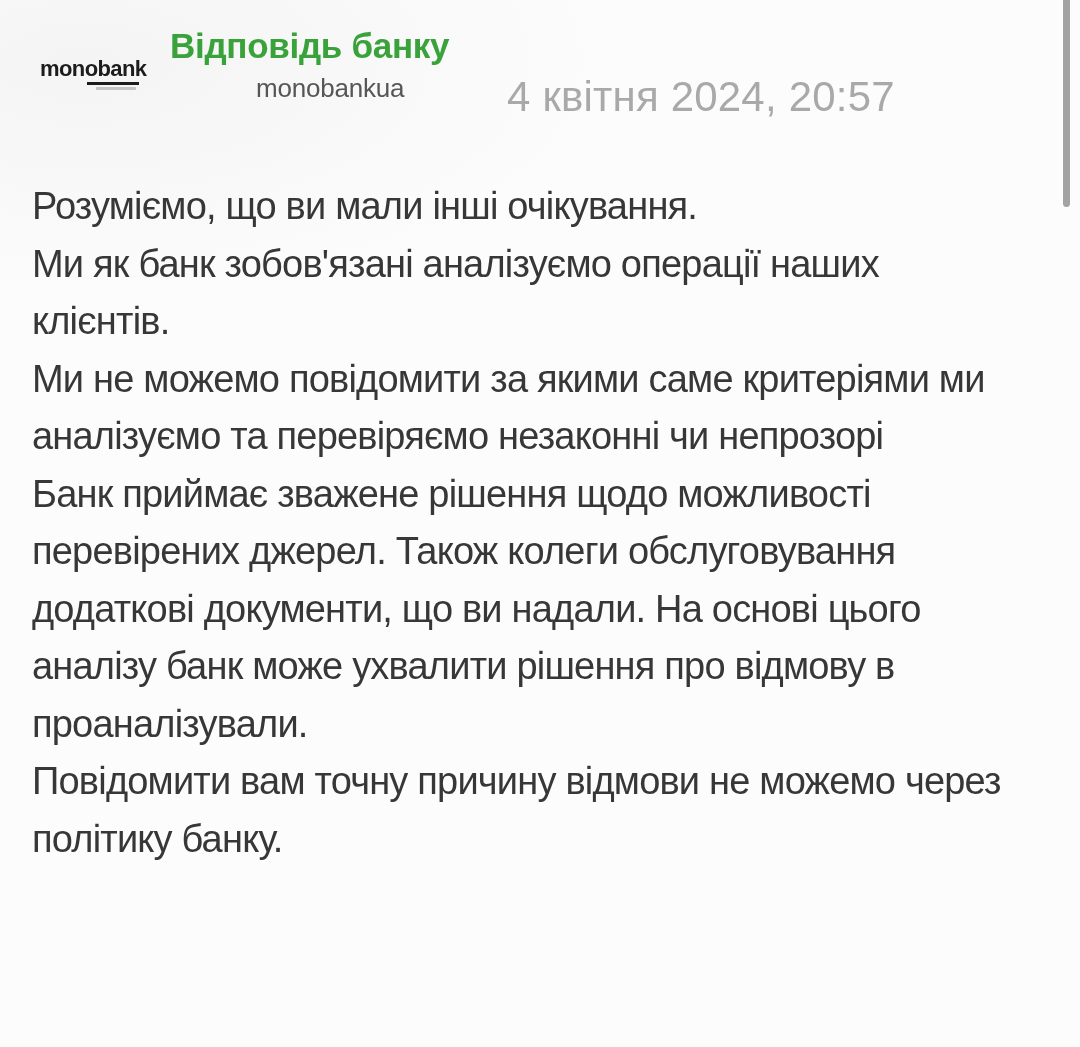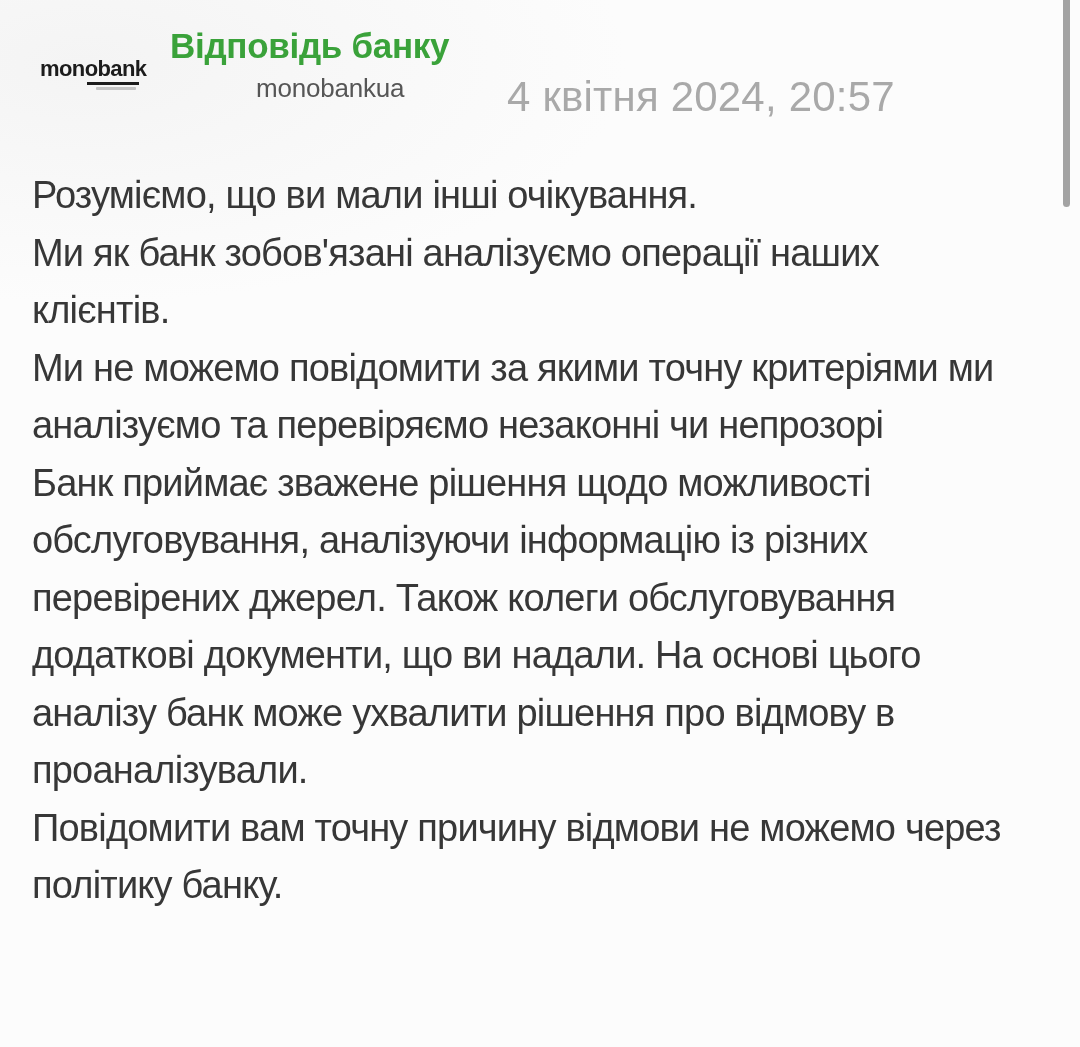--- a/index.html
+++ b/index.html
@@ -77,21 +77,21 @@
     font-size: 42px;
     color: #a9a9a9;
     letter-spacing: 0.2px;
     white-space: nowrap;
   }
 
   
   .message {
     position: absolute;
     left: 32px;
-    top: 167px;
+    top: 178px;
     right: 20px;
     color: #373737;
     font-size: 38px;
     letter-spacing: -0.8px;
     line-height: 57.5px;
   }
   .message .line {
     white-space: nowrap;
     height: 57.5px;
   }
@@ -120,24 +120,23 @@
 
   <div class="reply-title">Відповідь банку</div>
 
   <div class="byline-username">monobankua</div>
   <div class="byline-date">4 квітня 2024, 20:57</div>
 
   <div class="message">
     <div class="line">Розуміємо, що ви мали інші очікування.</div>
     <div class="line">Ми як банк зобов'язані аналізуємо операції наших</div>
     <div class="line">клієнтів.</div>
-    <div class="line">Ми не можемо повідомити за якими точну критеріями ми</div>
+    <div class="line">Ми не можемо повідомити за якими саме критеріями ми</div>
     <div class="line">аналізуємо та перевіряємо незаконні чи непрозорі</div>
     <div class="line">Банк приймає зважене рішення щодо можливості</div>
-    <div class="line">обслуговування, аналізуючи інформацію із різних</div>
     <div class="line">перевірених джерел. Також колеги обслуговування</div>
     <div class="line">додаткові документи, що ви надали. На основі цього</div>
     <div class="line">аналізу банк може ухвалити рішення про відмову в</div>
     <div class="line">проаналізували.</div>
     <div class="line">Повідомити вам точну причину відмови не можемо через</div>
     <div class="line">політику банку.</div>
   </div>
 
   <div class="scrollbar-thumb"></div>
 

